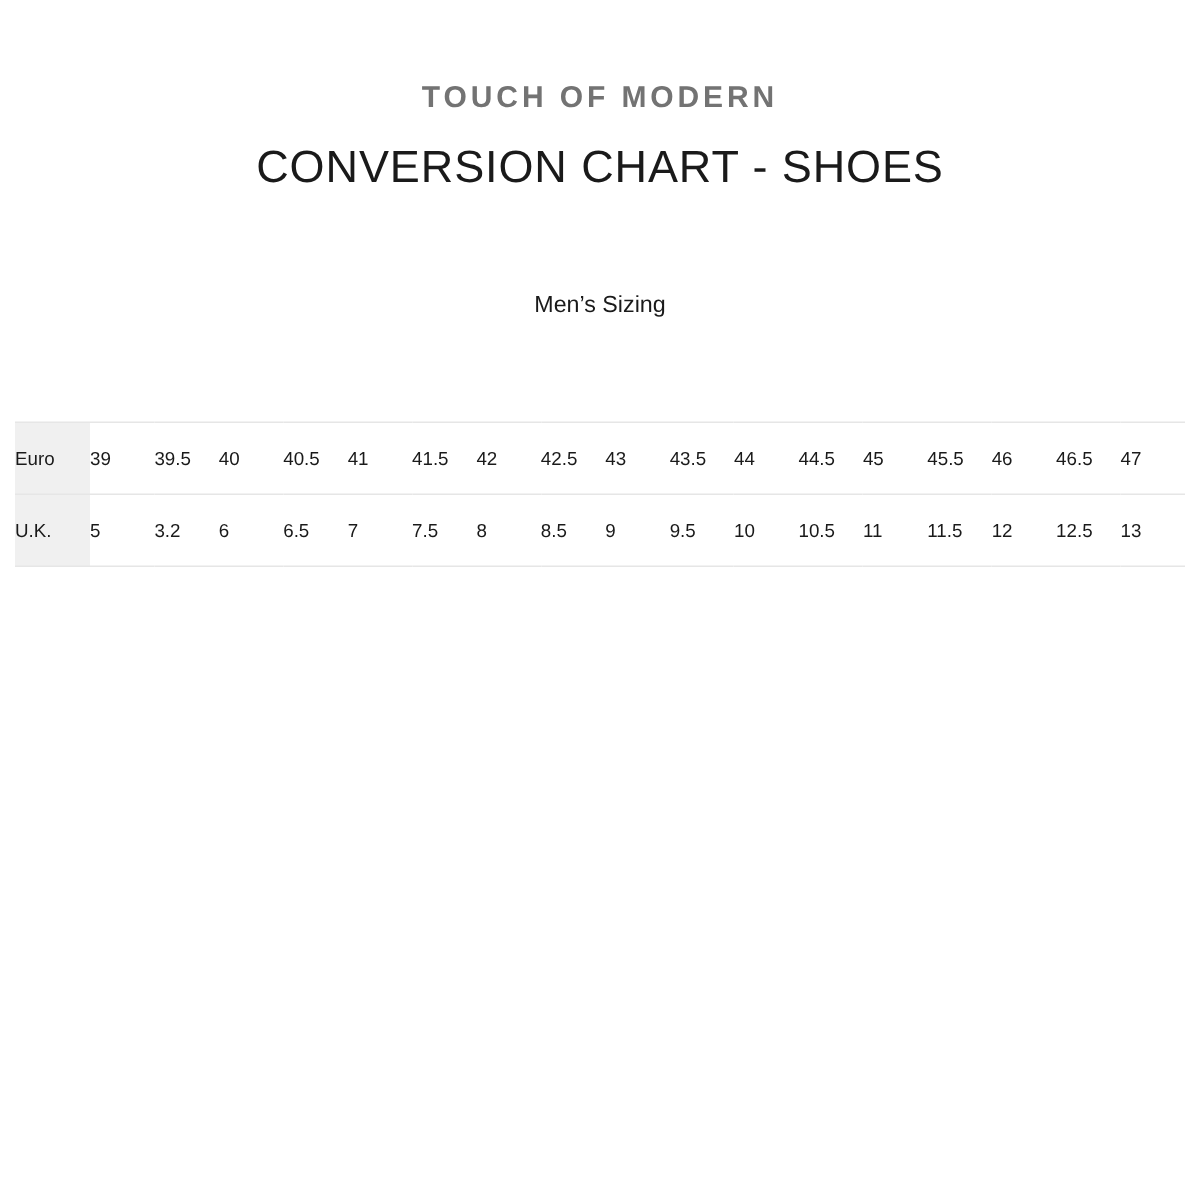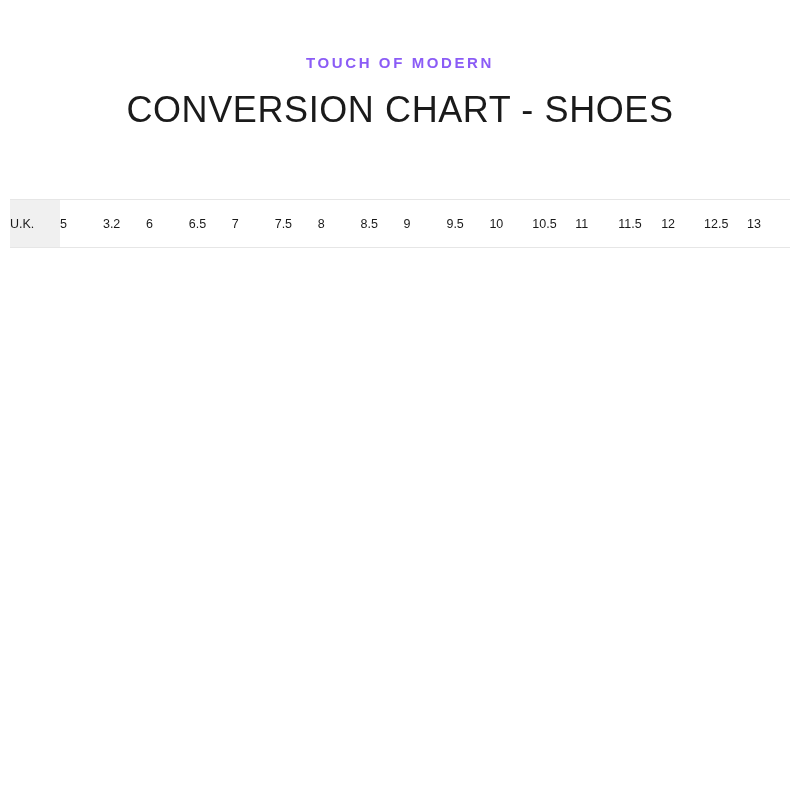--- a/index.html
+++ b/index.html
@@ -16,29 +16,29 @@
   }
   .page {
     width: 800px;
     height: 800px;
     position: relative;
     box-sizing: border-box;
   }
   .brand {
     text-align: center;
     margin-top: 54px;
-    font-size: 15px;
+    font-size: 20px;
     font-weight: bold;
     letter-spacing: 2.6px;
-    color: #8b5cf6;
+    color: #737373;
   }
   .page-title {
     text-align: center;
     margin-top: 18px;
-    font-size: 36px;
+    font-size: 30px;
     font-weight: 400;
     letter-spacing: 0.6px;
     color: #1a1a1a;
   }
   .subtitle {
     text-align: center;
     margin-top: 66px;
     font-size: 15.5px;
     font-weight: 400;
     color: #1a1a1a;
@@ -91,24 +91,45 @@
 </style>
 </head>
 <body>
 
 <div class="page">
 
   <div class="brand">TOUCH OF MODERN</div>
 
   <div class="page-title">CONVERSION CHART - SHOES</div>
 
+  <div class="subtitle">Men’s Sizing</div>
 
   <div class="table-wrap">
     <table class="conv">
       <tbody>
+        <tr class="row-euro shaded">
+          <td class="rowlabel">Euro</td>
+          <td class="cell">39</td>
+          <td class="cell">39.5</td>
+          <td class="cell">40</td>
+          <td class="cell">40.5</td>
+          <td class="cell">41</td>
+          <td class="cell">41.5</td>
+          <td class="cell">42</td>
+          <td class="cell">42.5</td>
+          <td class="cell">43</td>
+          <td class="cell">43.5</td>
+          <td class="cell">44</td>
+          <td class="cell">44.5</td>
+          <td class="cell">45</td>
+          <td class="cell">45.5</td>
+          <td class="cell">46</td>
+          <td class="cell">46.5</td>
+          <td class="cell">47</td>
+        </tr>
         <tr class="row-uk shaded">
           <td class="rowlabel">U.K.</td>
           <td class="cell">5</td>
           <td class="cell">3.2</td>
           <td class="cell">6</td>
           <td class="cell">6.5</td>
           <td class="cell">7</td>
           <td class="cell">7.5</td>
           <td class="cell">8</td>
           <td class="cell">8.5</td>

